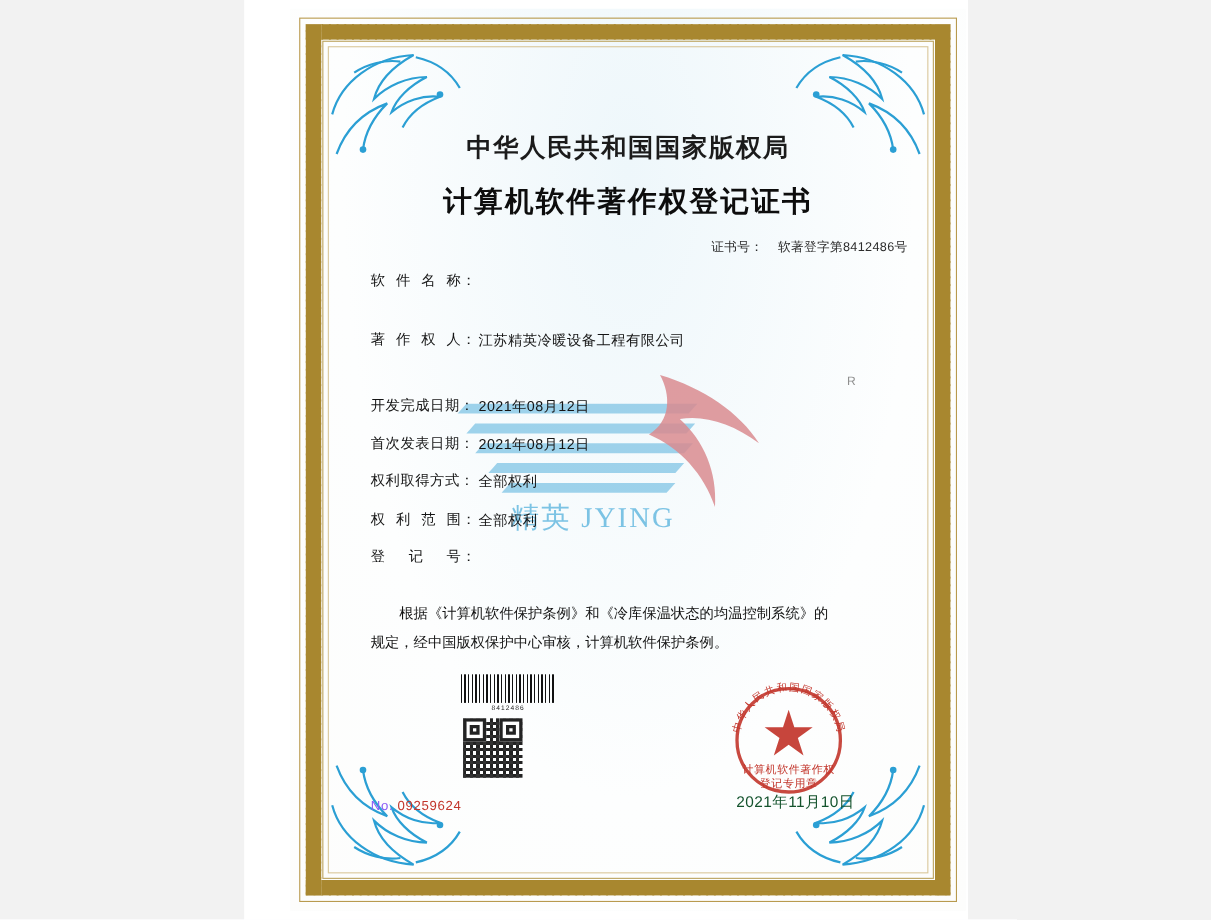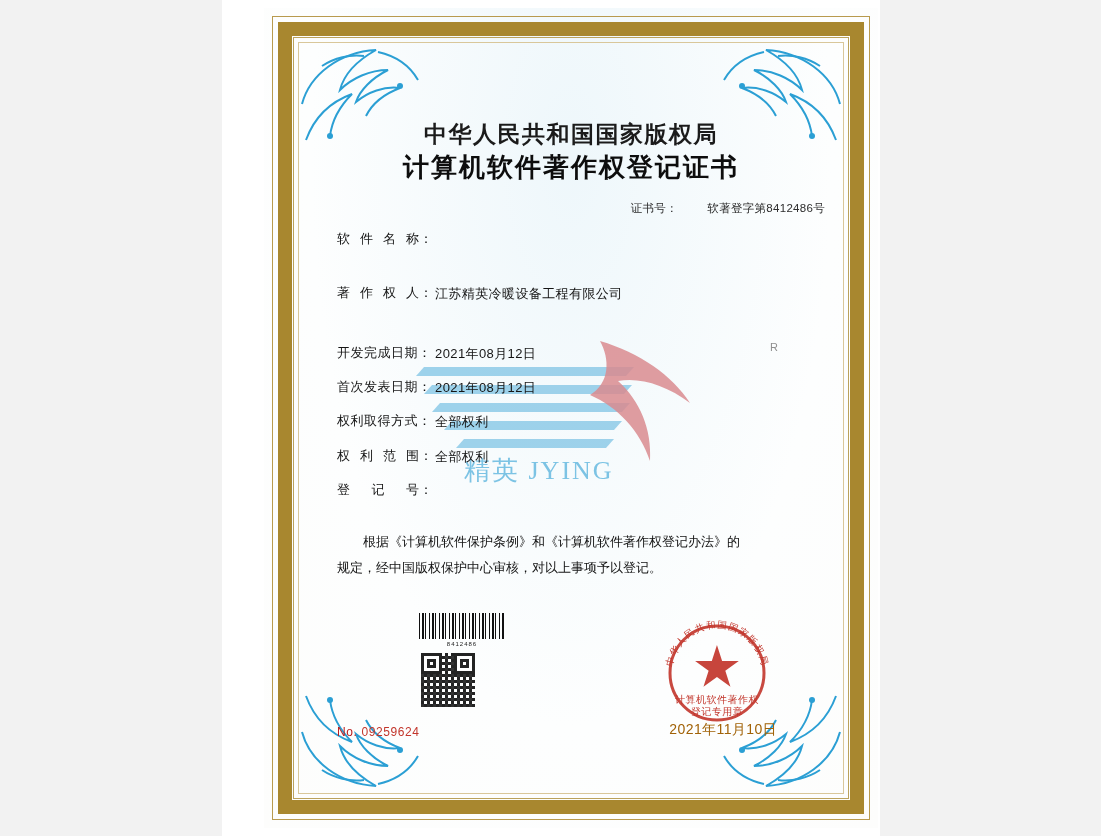--- a/index.html
+++ b/index.html
@@ -155,35 +155,36 @@
     text-align: center;
     margin-top: 66px;
     font-size: 23px;
     letter-spacing: 1.5px;
     color: #1b1b1b;
     font-family: "Liberation Serif", serif;
     font-weight: bold;
   }
   .title2 {
     text-align: center;
+    margin-top: 16px;
     font-size: 26px;
     letter-spacing: 2px;
     color: #0d0d0d;
     font-family: "Liberation Serif", serif;
     font-weight: bold;
   }
   .certno {
     margin-top: 16px;
     text-align: right;
     padding-right: 8px;
     font-size: 11.5px;
     color: #2c2c2c;
     letter-spacing: .3px;
   }
-  .certno .lbl { margin-right: 26px; }
+  .certno .lbl { margin-right: 10px; }
 
   .field {
     position: relative;
     display: flex;
     align-items: flex-start;
     margin-top: 14px;
     font-size: 13px;
     color: #151515;
   }
   .field .lab {
@@ -276,27 +277,27 @@
   .seal svg { width: 100%; height: 100%; }
 
   .no-line {
     position: absolute;
     left: 28px;
     bottom: 44px;
     font-size: 12px;
     color: #c2352b;
     letter-spacing: .6px;
   }
-  .no-line .nolbl { color: #b91c1c; }
+  .no-line .nolbl { color: #8b5cf6; }
   .date-line {
     position: absolute;
     right: 56px;
     bottom: 44px;
     font-size: 14px;
-    color: #a16207;
+    color: #14532d;
     letter-spacing: .4px;
   }
 </style>
 </head>
 <body>
 
 <div class="page">
 
   <div class="gutter left"></div>
   <div class="gutter right"></div>
@@ -427,22 +428,22 @@
 
       <div class="field">
         <div class="lab spread">
           <span>登</span>
           <span>记</span>
           <span>号：</span>
         </div>
       </div>
 
       <div class="para">
-        <span class="indent"></span><span>根据《计算机软件保护条例》和《计算机软件著作权登记办法》的</span><br>
-        <span>规定，经中国版权保护中心审核，对以上事项予以登记。</span>
+        <span class="indent"></span><span>根据《计算机软件保护条例》和《冷库保温状态的均温控制系统》的</span><br>
+        <span>规定，经中国版权保护中心审核，计算机软件保护条例。</span>
       </div>
 
       <div class="barcode"></div>
       <div class="barcode-num">8412486</div>
       <div class="qr"></div>
 
       <div class="seal">
         <svg viewBox="0 0 128 128">
           <defs>
             <path id="ringpath" d="M 64,64 m -47,0 a 47,47 0 1,1 94,0"></path>

